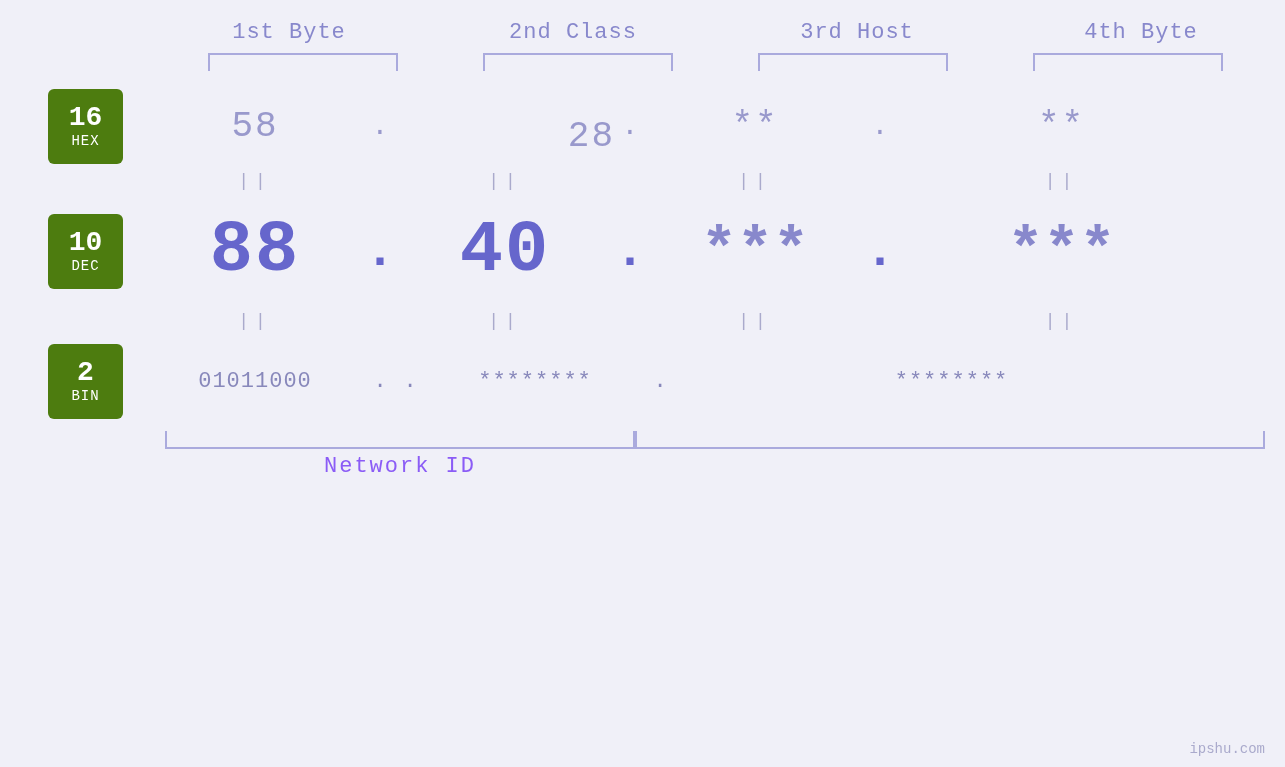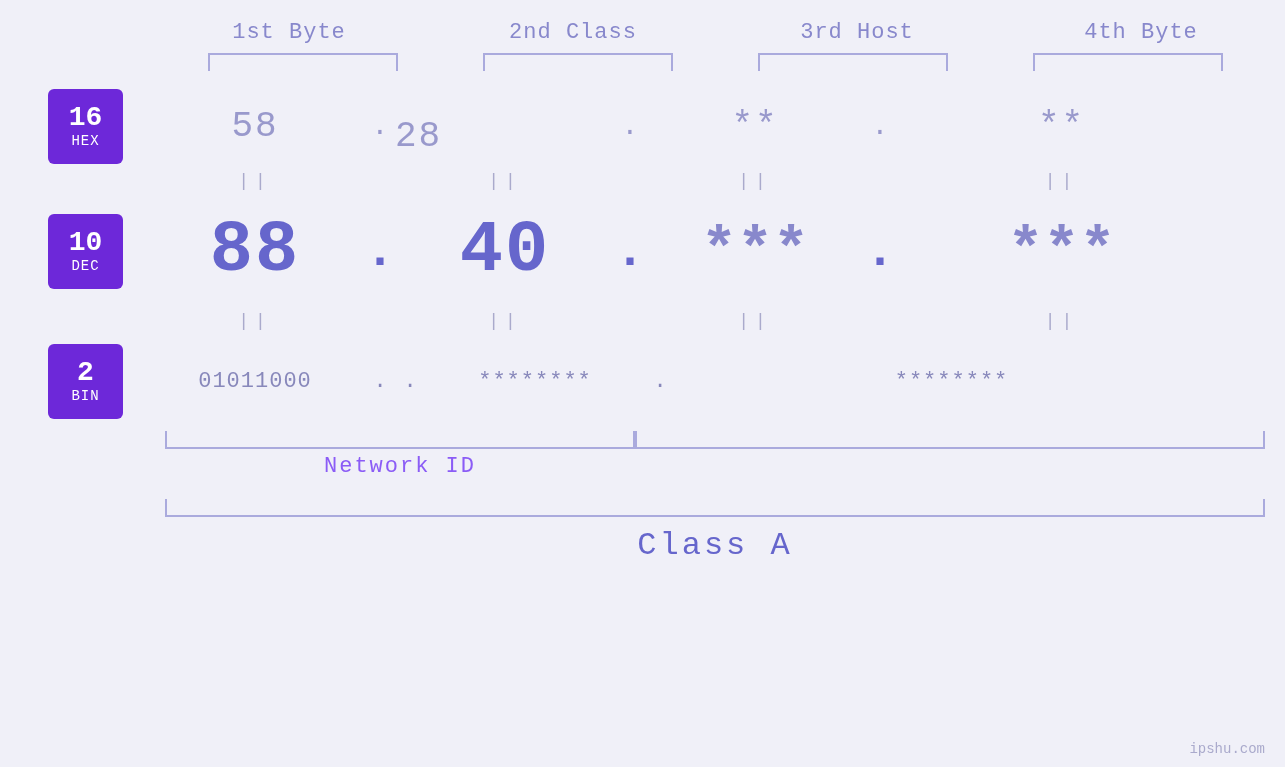--- a/index.html
+++ b/index.html
@@ -44,21 +44,21 @@
       width: 190px;
       height: 18px;
       border: 2px solid #aaaadd;
       border-bottom: none;
       position: relative;
     }
 
     .base-badge {
       width: 75px;
       height: 75px;
-      background-color: #6d28d9;
+      background-color: #4d7c0f;
       border-radius: 6px;
       display: flex;
       flex-direction: column;
       align-items: center;
       justify-content: center;
       color: white;
       margin-bottom: 0;
     }
 
     .base-badge .num {
@@ -175,21 +175,21 @@
       </div>
     </div>
 
     <div style="flex:1; display:flex; flex-direction:column; padding-right:57px;">
 
       <div style="display:flex; align-items:center; height:80px;">
         <div style="display:flex; align-items:center; justify-content:center; width:220px;">
           <span class="hex-val">58</span>
         </div>
         <div style="width:30px; text-align:center;"><span class="hex-dot">.</span></div>
-        <div style="display:flex; align-items:center; justify-content:flex-start; width:220px;margin-top:20px;">
+        <div style="display:flex; align-items:center; justify-content:flex-end; width:220px;margin-top:20px;">
           <span class="hex-val">28</span>
         </div>
         <div style="width:30px; text-align:center;"><span class="hex-dot">.</span></div>
         <div style="display:flex; align-items:center; justify-content:center; width:220px;">
           <span class="hex-val">**</span>
         </div>
         <div style="width:30px; text-align:center;"><span class="hex-dot">.</span></div>
         <div style="display:flex; align-items:center; justify-content:center; flex:1;">
           <span class="hex-val">**</span>
         </div>
@@ -258,20 +258,16 @@
 
       <div style="width:0px;"></div>
 
       <div style="flex:1; height:18px; border:2px solid #aaaadd; border-top:none;"></div>
     </div>
     <div style="display:flex; margin-top:5px;">
       <div style="width:470px; text-align:center; color:#8b5cf6; font-size:22px; letter-spacing:2px;">Network ID</div>
     </div>
   </div>
 
-  <div style="width:1100px; margin-left:145px; margin-top:20px;">
-    <div style="width:100%; height:18px; border:2px solid #aaaadd; border-top:none;"></div>
-    <div style="text-align:center; color:#6666cc; font-size:32px; letter-spacing:3px; margin-top:10px;">Class A</div>
-  </div>
 
   <div class="watermark">ipshu.com</div>
 
 </div>
 
 </body></html>

